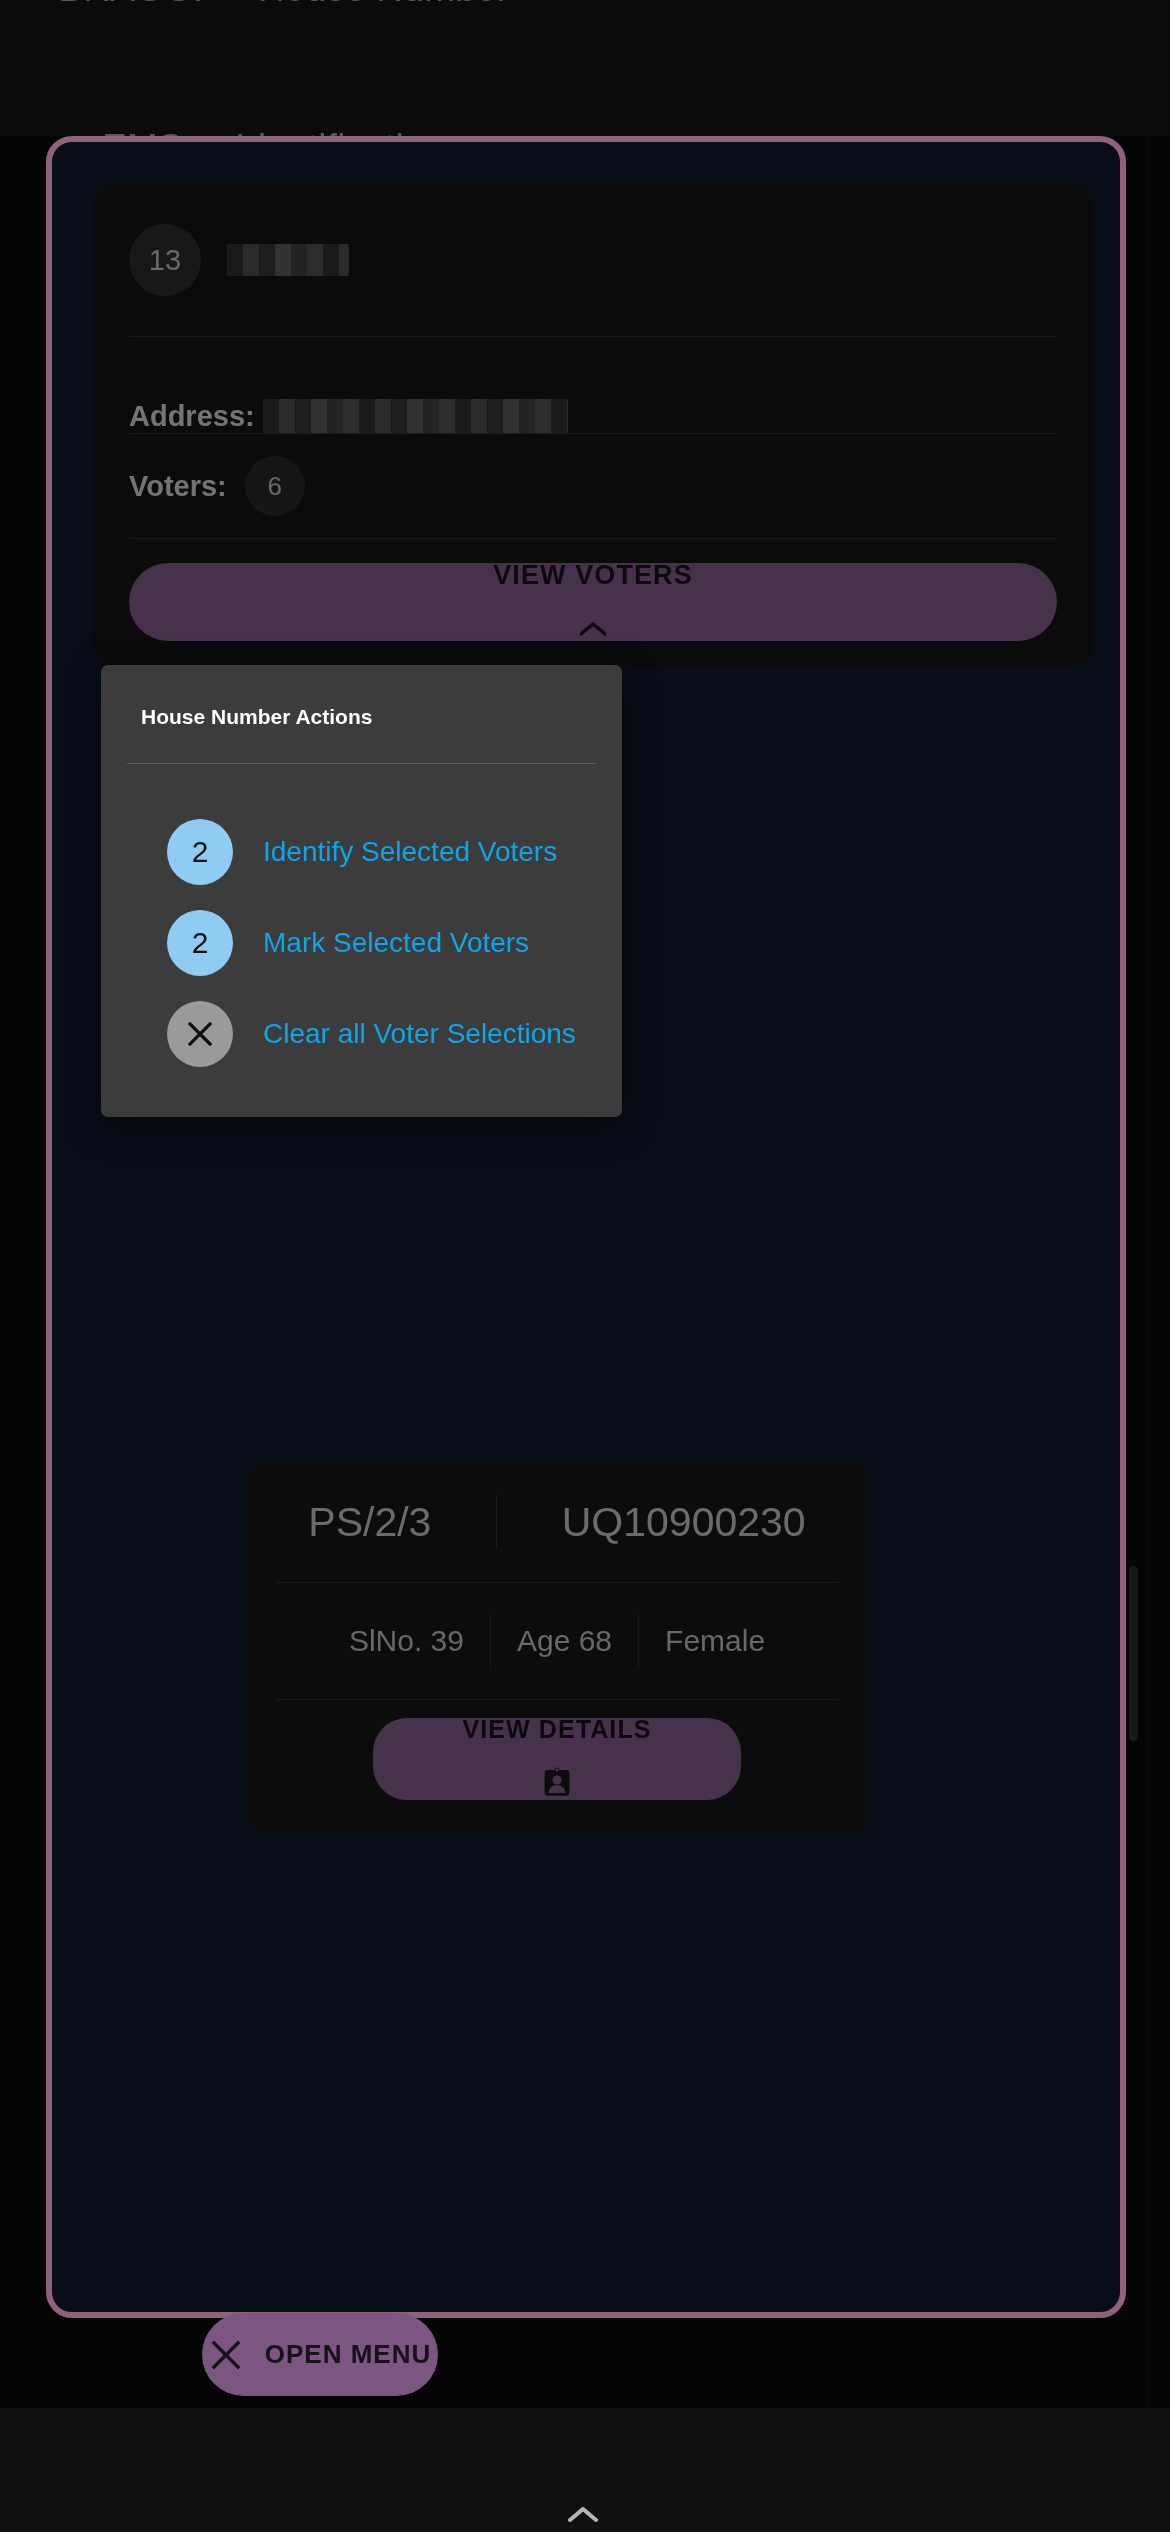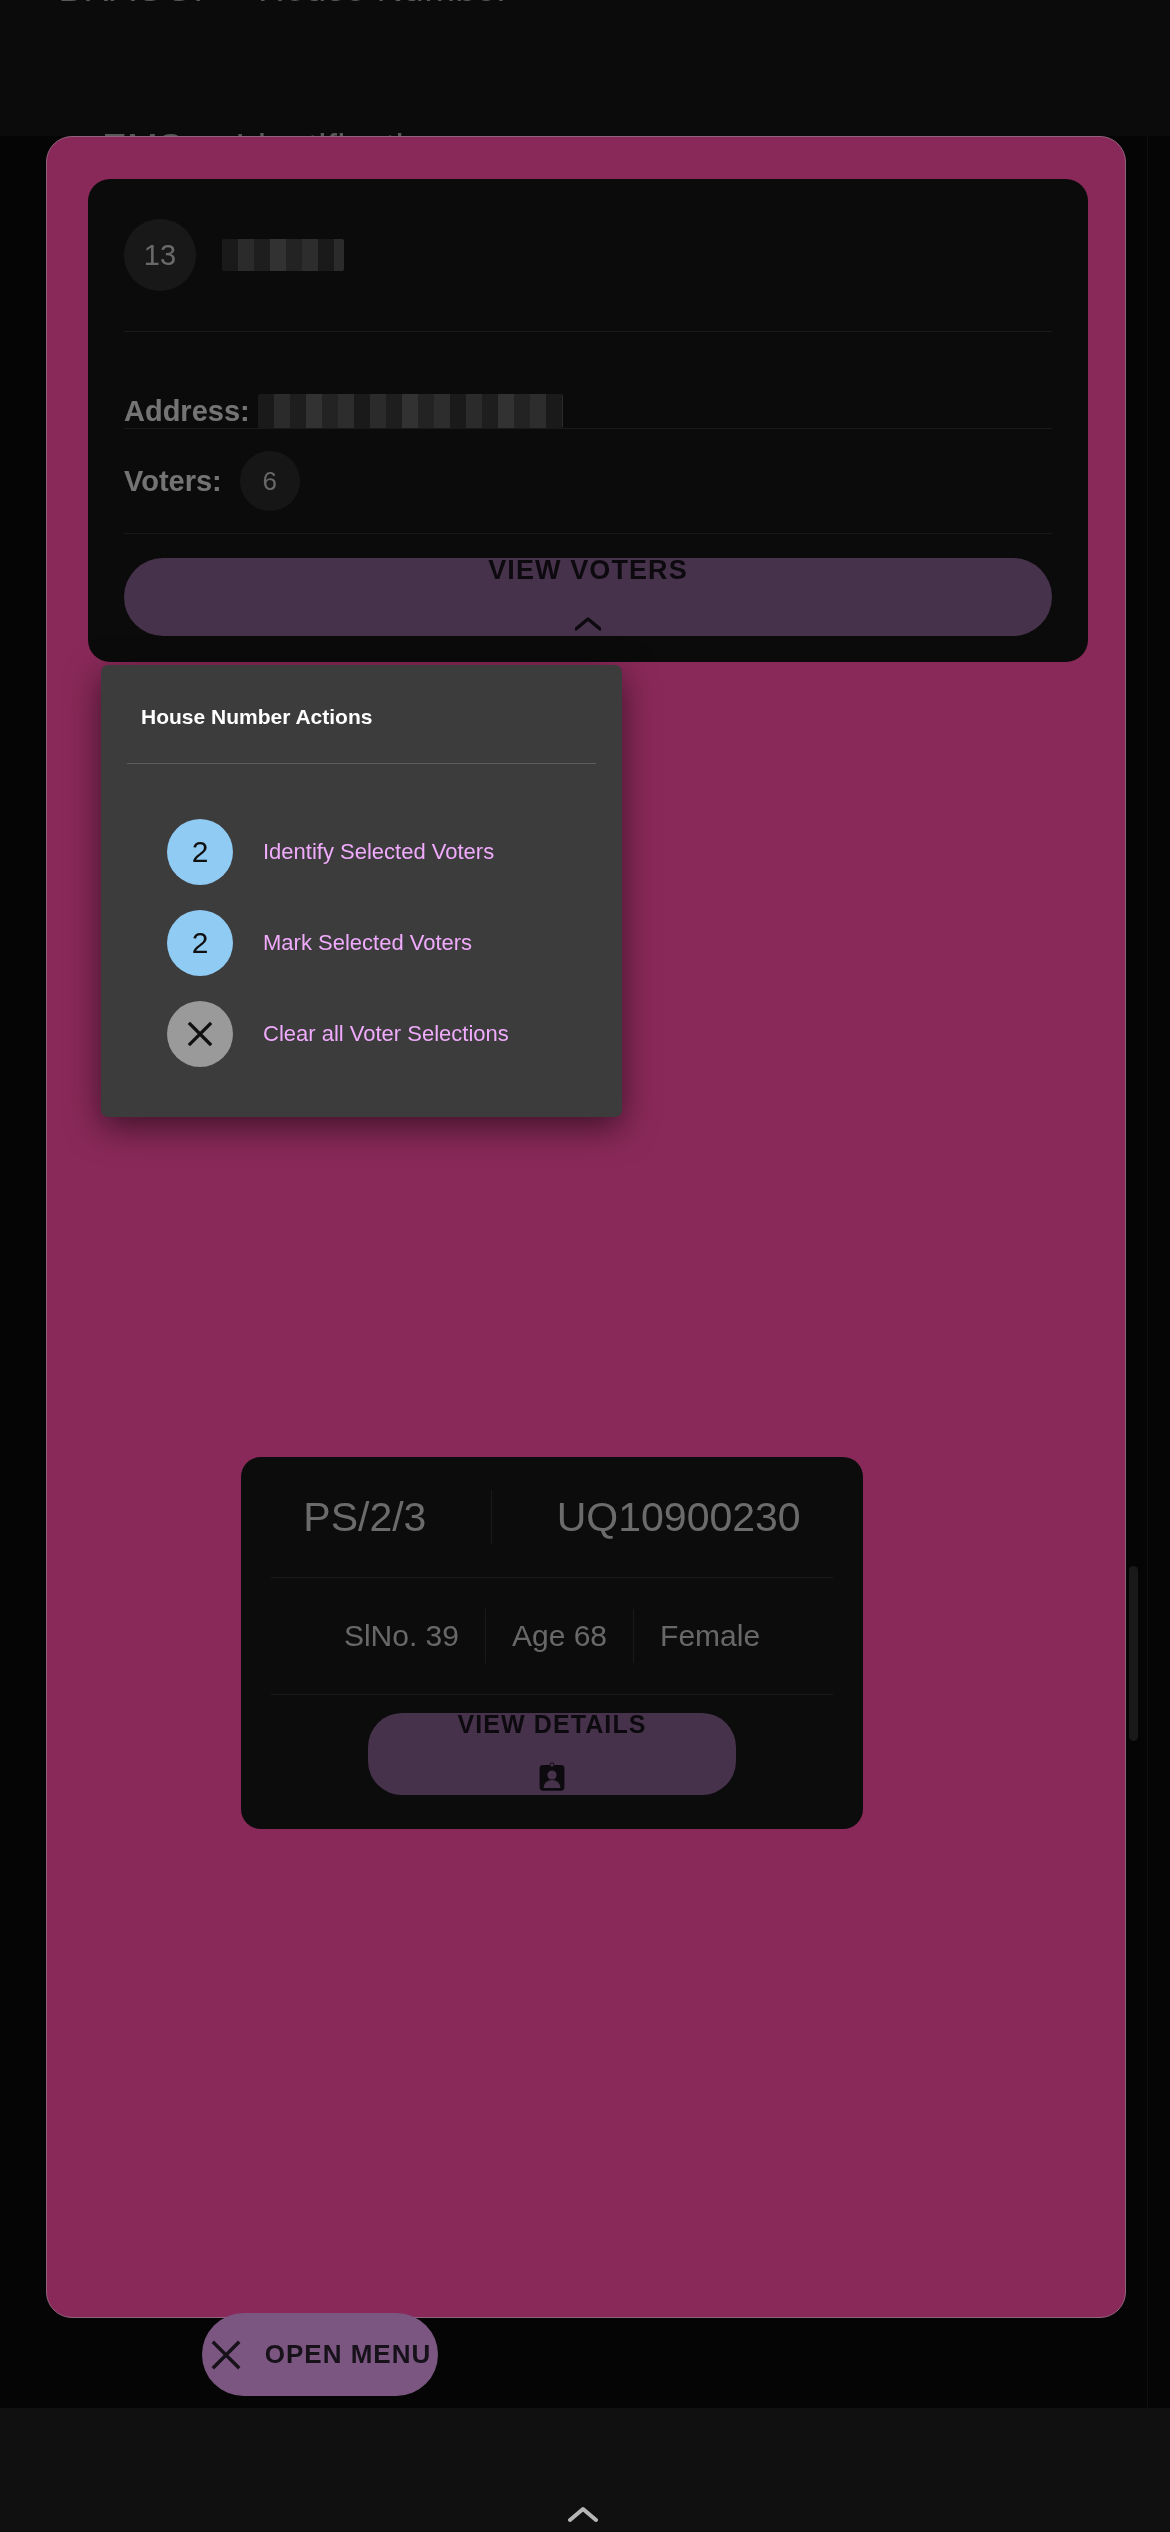--- a/index.html
+++ b/index.html
@@ -62,23 +62,23 @@
     background: #0a0a0a;
   }
 
   
   .panel {
     position: absolute;
     top: 0px;
     left: 46px;
     width: 1080px;
     height: 2182px;
-    border: 1px solid #f9a8d4;
+    border: 6px solid #f9a8d4;
     border-radius: 26px;
-    background: #ec4899;
+    background: #0f172a;
     overflow: hidden;
   }
 
   
   .house-card {
     position: absolute;
     top: 42px;
     left: 41px;
     width: 1000px;
     background: #141414;
@@ -265,22 +265,22 @@
     display: flex;
     align-items: center;
     justify-content: center;
     flex: none;
     font-size: 30px;
     color: #101010;
   }
   .opt-circle.blue { background: #90cbf4; }
   .opt-circle.grey { background: #9a9a9a; }
   .opt-label {
-    color: #f0abfc;
-    font-size: 22px;
+    color: #0ea5e9;
+    font-size: 28px;
     font-weight: 400;
     white-space: nowrap;
   }
 
   
   .scrollbar-track {
     position: absolute;
     top: 0;
     right: 22px;
     width: 1px;

